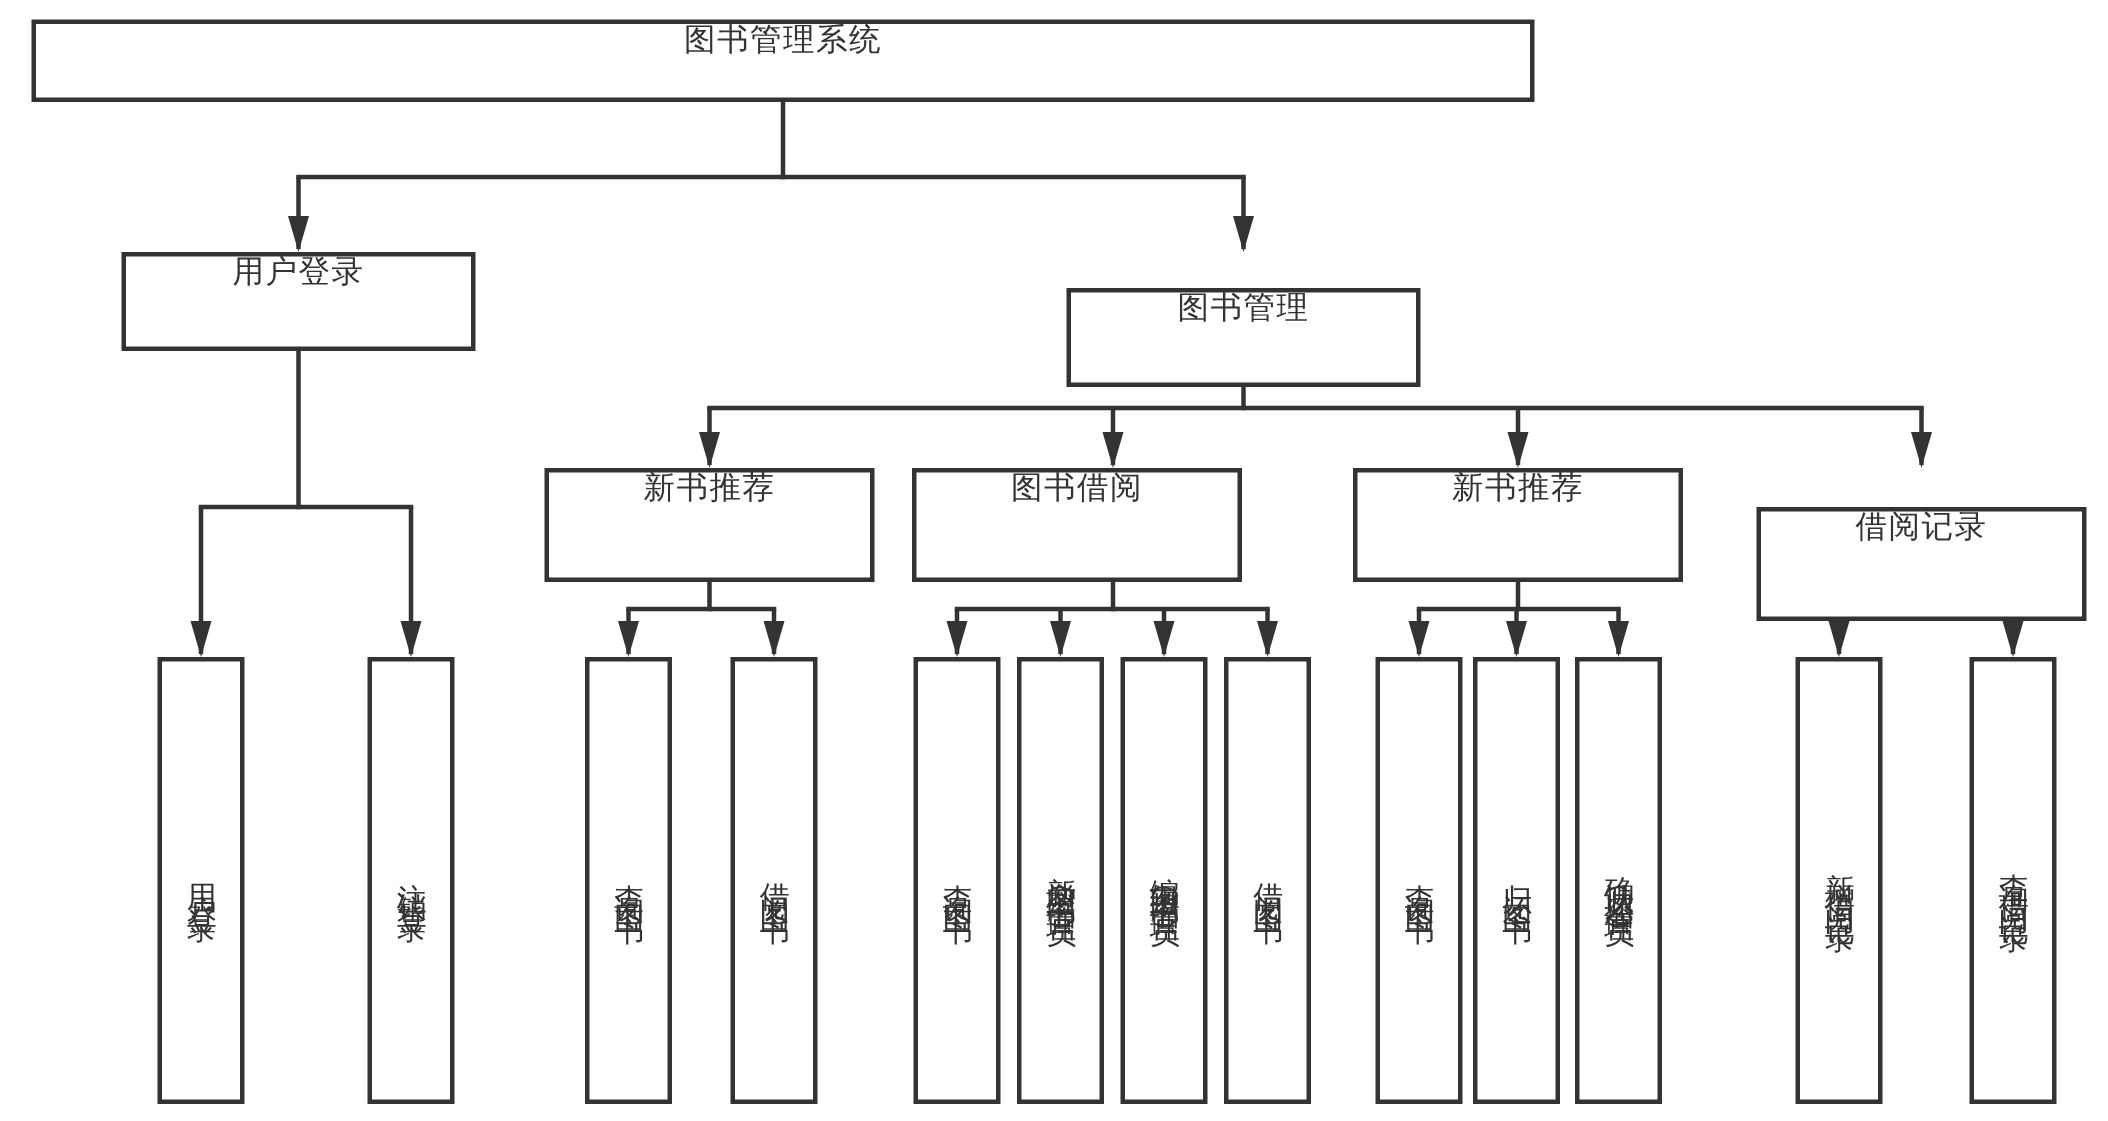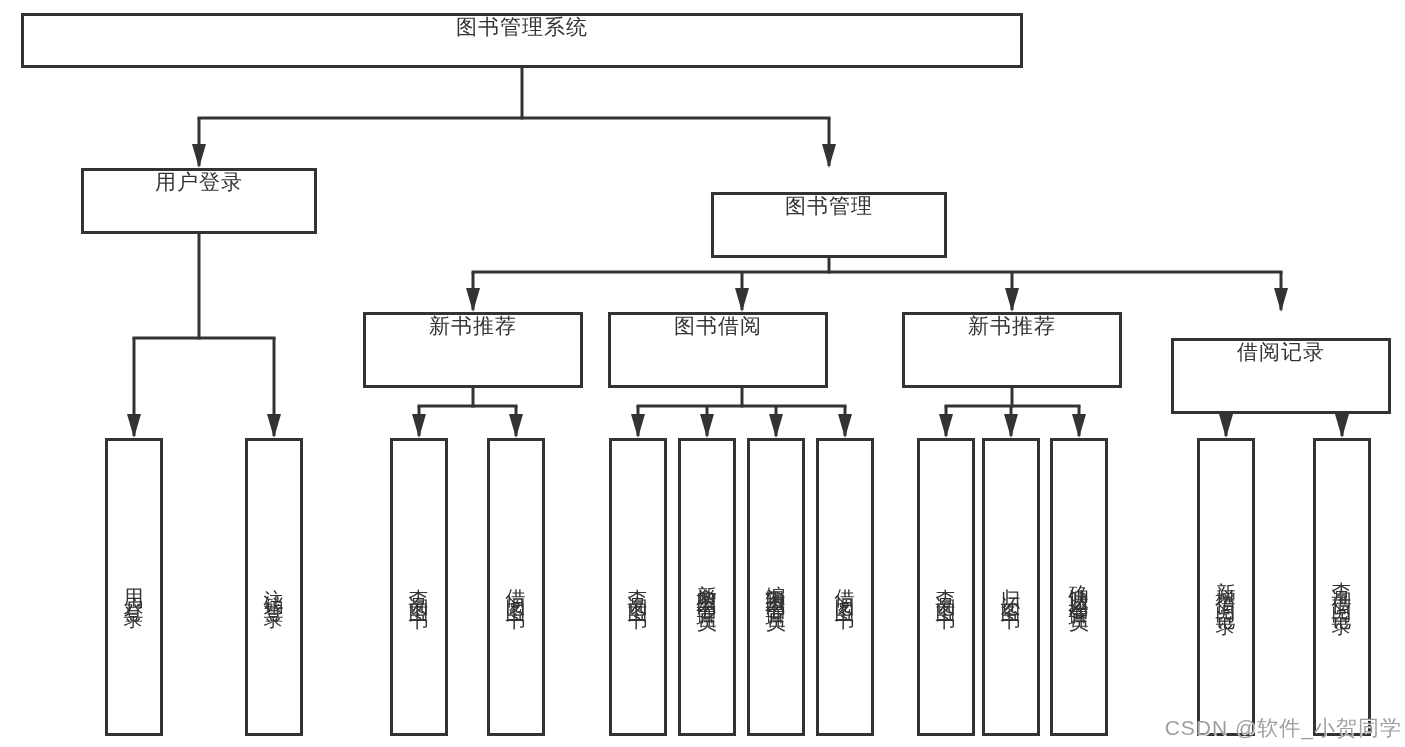--- a/index.html
+++ b/index.html
@@ -180,15 +180,14 @@
     <span class="vlabel">确认归还（管理员）</span>
   </div>
 
   <div class="node leaf vnode x-e1">
     <span class="vlabel">新增借阅记录</span>
   </div>
   <div class="node leaf vnode x-e2">
     <span class="vlabel">查询借阅记录</span>
   </div>
 
-  <div class="watermark">CSDN @软件_小贺同学</div>
 
 </div>
 
 </body></html>

